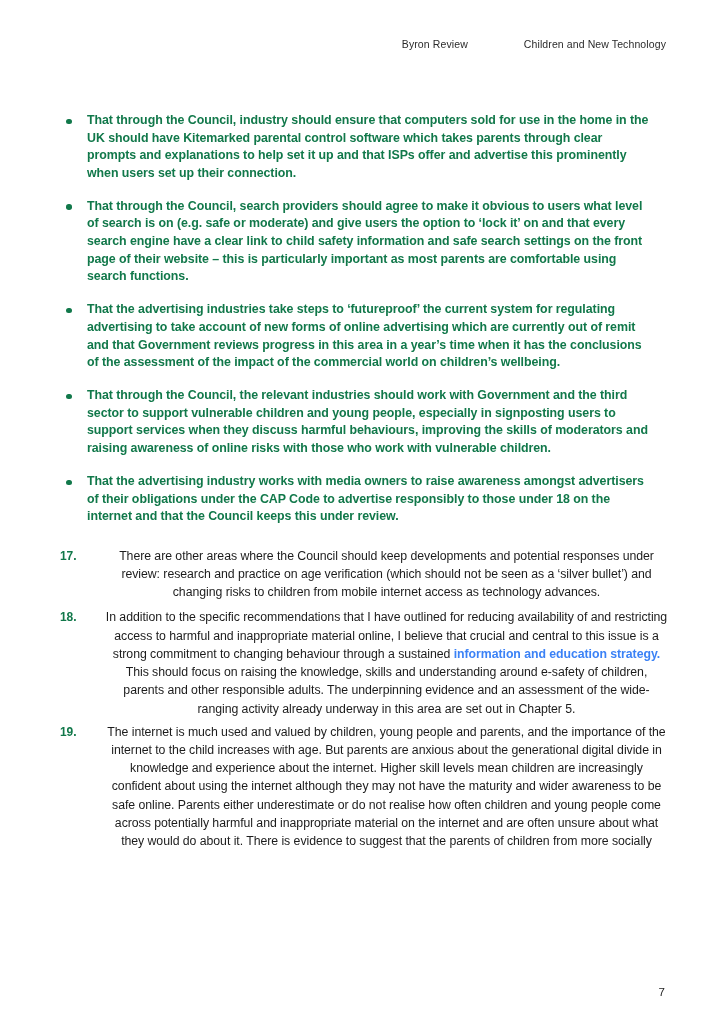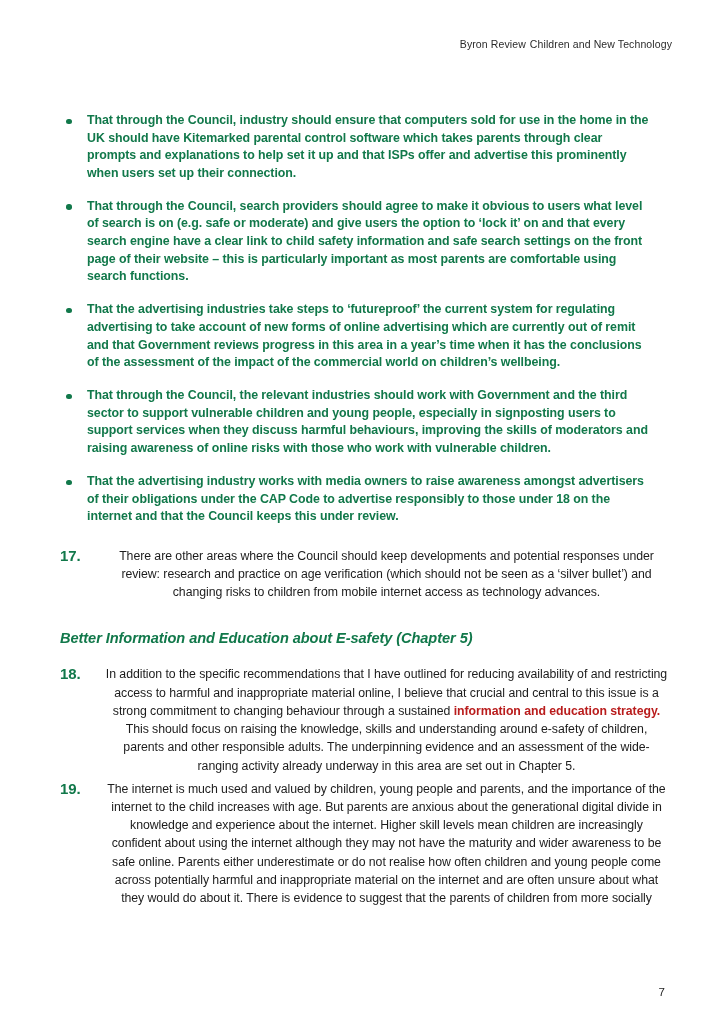--- a/index.html
+++ b/index.html
@@ -22,31 +22,31 @@
     width: 724px;
     height: 1024px;
     box-sizing: border-box;
     background: #ffffff;
   }
 
   
   .running-header {
     position: absolute;
     top: 38px;
-    right: 52px;
+    right: 58px;
     display: flex;
     align-items: baseline;
-    gap: 4px;
+    gap: 32px;
     font-size: 10.5px;
     letter-spacing: 0.01em;
     color: #2b2b2b;
     white-space: nowrap;
   }
   .running-header .hdr-series { font-weight: 400; }
-  .running-header .hdr-title  { font-weight: 400; }
+  .running-header .hdr-title  { font-weight: 400; margin-left: 24px; }
 
   
   .content {
     position: absolute;
     top: 112px;
     left: 60px;
     width: 608px;
   }
 
   
@@ -83,21 +83,21 @@
     font-size: 12.3px;
     line-height: 18.2px;
     color: #1c1c1c;
     letter-spacing: -0.004em;
   }
   .num-para .num {
     flex: 0 0 auto;
     width: 45px;
     color: #11784a;
     font-weight: bold;
-    font-size: 15px;
+    font-size: 12px;
     line-height: 18.2px;
   }
   .num-para .body {
     flex: 1 1 auto;
     text-align: center;
   }
   .para-17 { margin-top: 21px; }
   .para-18 { margin-top: 7px; }
   .para-19 { margin-top: 5px; }
 
@@ -107,21 +107,21 @@
     margin-bottom: 17px;
     font-style: italic;
     font-weight: bold;
     font-size: 14.6px;
     line-height: 20px;
     color: #11784a;
     letter-spacing: -0.005em;
   }
 
   .hl-green {
-    color: #b91c1c;
+    color: #3b82f6;
     font-weight: bold;
   }
 
   
   .folio {
     position: absolute;
     right: 59px;
     bottom: 26px;
     font-size: 11.5px;
     color: #1c1c1c;
@@ -160,21 +160,20 @@
         <span class="rec-bullet"></span>
         <span>That the advertising industry works with media owners to raise awareness amongst advertisers of their obligations under the CAP Code to advertise responsibly to those under 18 on the internet and that the Council keeps this under review.</span>
       </li>
     </ul>
 
     <div class="num-para para-17">
       <span class="num">17.</span>
       <span class="body">There are other areas where the Council should keep developments and potential responses under review: research and practice on age verification (which should not be seen as a ‘silver bullet’) and changing risks to children from mobile internet access as technology advances.</span>
     </div>
 
-    <h2 class="section-heading">Better Information and Education about E-safety (Chapter 5)</h2>
 
     <div class="num-para para-18">
       <span class="num">18.</span>
       <span class="body"><span>In addition to the specific recommendations that I have outlined for reducing availability of and restricting access to harmful and inappropriate material online, I believe that crucial and central to this issue is a strong commitment to changing behaviour through a sustained </span><span class="hl-green">information and education strategy.</span><span> This should focus on raising the knowledge, skills and understanding around e-safety of children, parents and other responsible adults. The underpinning evidence and an assessment of the wide-ranging activity already underway in this area are set out in Chapter 5.</span></span>
     </div>
 
     <div class="num-para para-19">
       <span class="num">19.</span>
       <span class="body">The internet is much used and valued by children, young people and parents, and the importance of the internet to the child increases with age. But parents are anxious about the generational digital divide in knowledge and experience about the internet. Higher skill levels mean children are increasingly confident about using the internet although they may not have the maturity and wider awareness to be safe online. Parents either underestimate or do not realise how often children and young people come across potentially harmful and inappropriate material on the internet and are often unsure about what they would do about it. There is evidence to suggest that the parents of children from more socially</span>
     </div>

